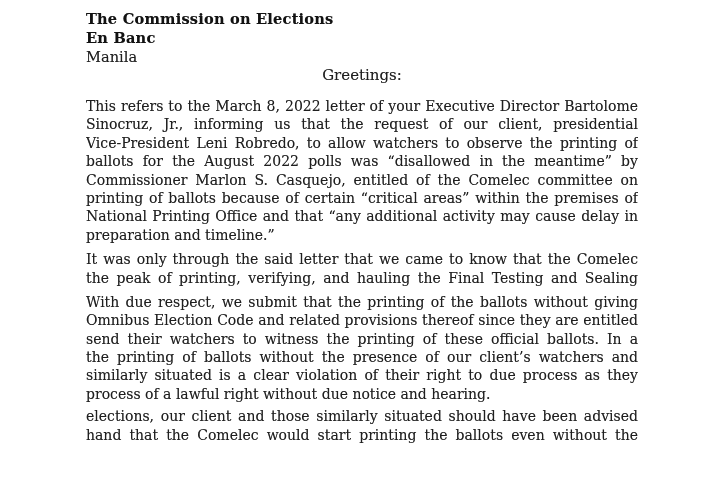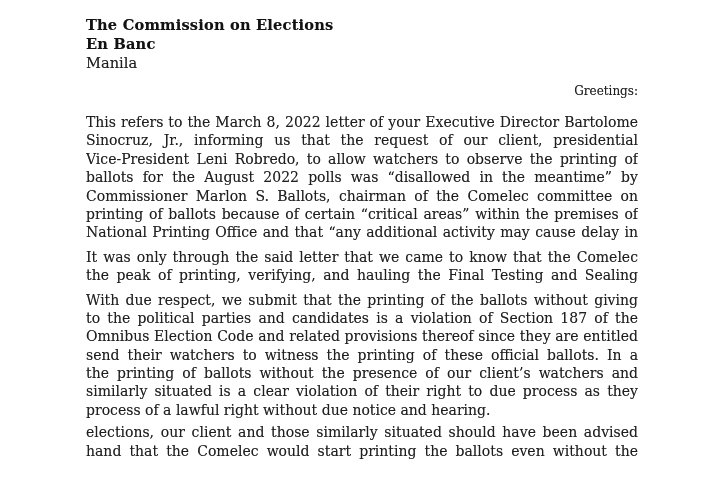--- a/index.html
+++ b/index.html
@@ -7,40 +7,39 @@
     padding: 0;
     background: #ffffff;
   }
   .sheet {
     position: relative;
     width: 720px;
     height: 500px;
     overflow: hidden;
     background: #ffffff;
     box-sizing: border-box;
-    padding: 15px 82px 0 86px;
+    padding: 9px 82px 0 86px;
     font-family: "DejaVu Serif", "Liberation Serif", serif;
     color: #1f1f1f;
     text-shadow: 0 0 0.5px rgba(30,30,30,0.45);
   }
   .recipient-line {
     font-size: 14.6px;
     line-height: 19px;
     text-align: left;
   }
   .recipient-line.bold {
     font-weight: 700;
     color: #121212;
     letter-spacing: 0.2px;
   }
   .greeting {
-    margin-top: 10px;
-    font-size: 12px;
+    font-size: 15px;
     line-height: 19px;
-    text-align: right;
+    text-align: center;
   }
   .letter-body { }
   .paragraph {
     margin: 0;
   }
   .paragraph { margin-top: 12px; }
   .paragraph.p2 { margin-top: 6px; }
   .paragraph.p3 { margin-top: 6px; }
   .paragraph.p4 { margin-top: 4px; }
   .tline {
@@ -68,31 +67,31 @@
   </div>
 
   <div class="greeting">Greetings:</div>
 
   <div class="letter-body">
       <div class="paragraph p1">
         <div class="tline">This refers to the March 8, 2022 letter of your Executive Director Bartolome J.</div>
         <div class="tline">Sinocruz, Jr., informing us that the request of our client, presidential candidate</div>
         <div class="tline">Vice-President Leni Robredo, to allow watchers to observe the printing of official</div>
         <div class="tline">ballots for the August 2022 polls was “disallowed in the meantime” by</div>
-        <div class="tline">Commissioner Marlon S. Ballots, chairman of the Comelec committee on</div>
+        <div class="tline">Commissioner Marlon S. Casquejo, entitled of the Comelec committee on</div>
         <div class="tline">printing of ballots because of certain “critical areas” within the premises of the</div>
         <div class="tline">National Printing Office and that “any additional activity may cause delay in the</div>
+        <div class="tline endline">preparation and timeline.”</div>
       </div>
       <div class="paragraph p2">
         <div class="tline">It was only through the said letter that we came to know that the Comelec “is at</div>
         <div class="tline">the peak of printing, verifying, and hauling the Final Testing and Sealing (FTS)</div>
       </div>
       <div class="paragraph p3">
         <div class="tline">With due respect, we submit that the printing of the ballots without giving notice</div>
-        <div class="tline">to the political parties and candidates is a violation of Section 187 of the</div>
         <div class="tline">Omnibus Election Code and related provisions thereof since they are entitled to</div>
         <div class="tline">send their watchers to witness the printing of these official ballots.  In a word,</div>
         <div class="tline">the printing of ballots without the presence of our client’s watchers and those</div>
         <div class="tline">similarly situated is a clear violation of their right to due process as they were</div>
         <div class="tline endline">process of a lawful right without due notice and hearing.</div>
       </div>
       <div class="paragraph p4">
         <div class="tline">elections, our client and those similarly situated should have been advised before</div>
         <div class="tline">hand that the Comelec would start printing the ballots even without the presence</div>
       </div>

